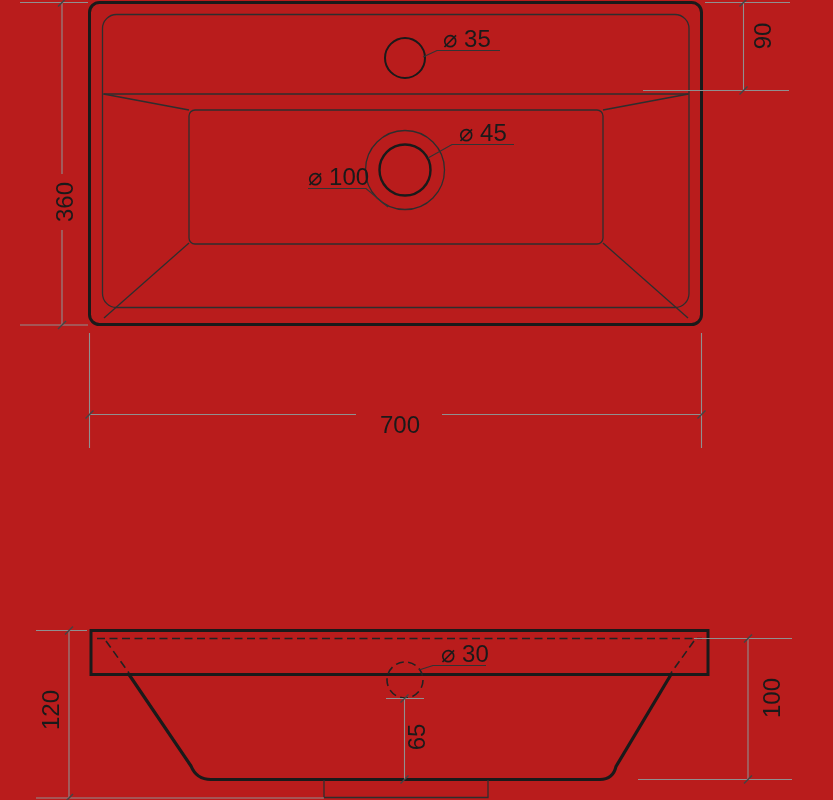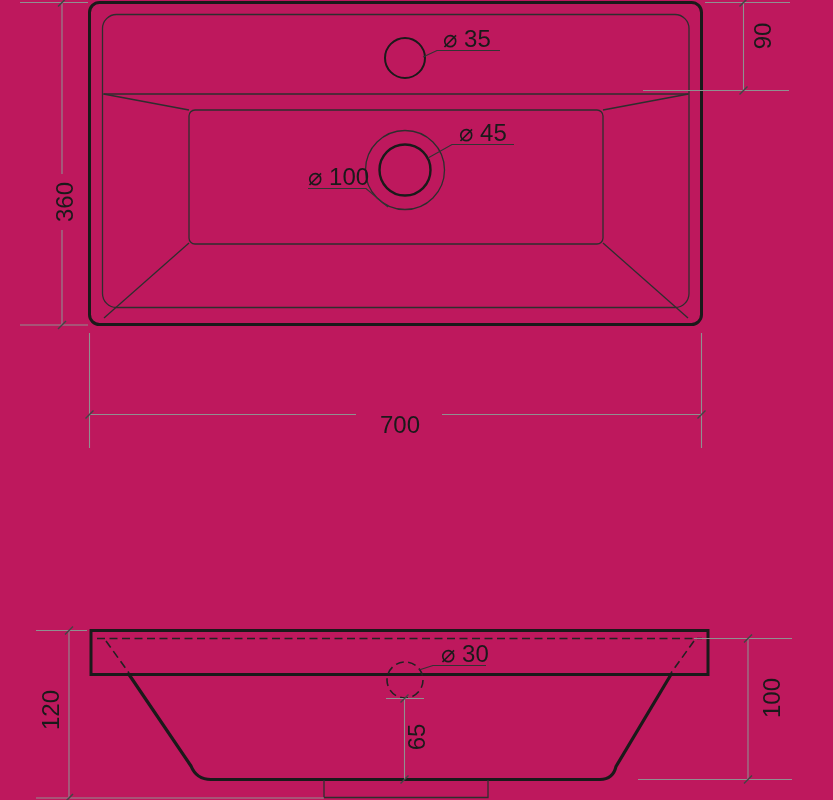--- a/index.html
+++ b/index.html
@@ -1,16 +1,16 @@
 <!DOCTYPE html>
 <html><head>
 <meta charset="utf-8">
 <style>
   html,body{margin:0;padding:0;background:#ffffff;}
-  .sheet{position:relative;width:833px;height:800px;background:#be185d;overflow:hidden;}
+  .sheet{position:relative;width:833px;height:800px;background:#b91c1c;overflow:hidden;}
   svg{display:block;}
   
   .ol   {stroke:#1a1a1a;stroke-width:3;fill:none;}
   .ol2  {stroke:#1a1a1a;stroke-width:3.2;fill:none;stroke-linejoin:round;stroke-linecap:round;}
   .tl   {stroke:#2e2e2e;stroke-width:1.3;fill:none;}
   .med  {stroke:#1a1a1a;stroke-width:2.4;fill:none;}
   .med2 {stroke:#1a1a1a;stroke-width:2;fill:none;}
   .dim  {stroke:#909090;stroke-width:1.1;fill:none;}
   .tick {stroke:#444444;stroke-width:1.5;}
   .dash {stroke:#222222;stroke-width:1.6;fill:none;stroke-dasharray:8 4.5;}

